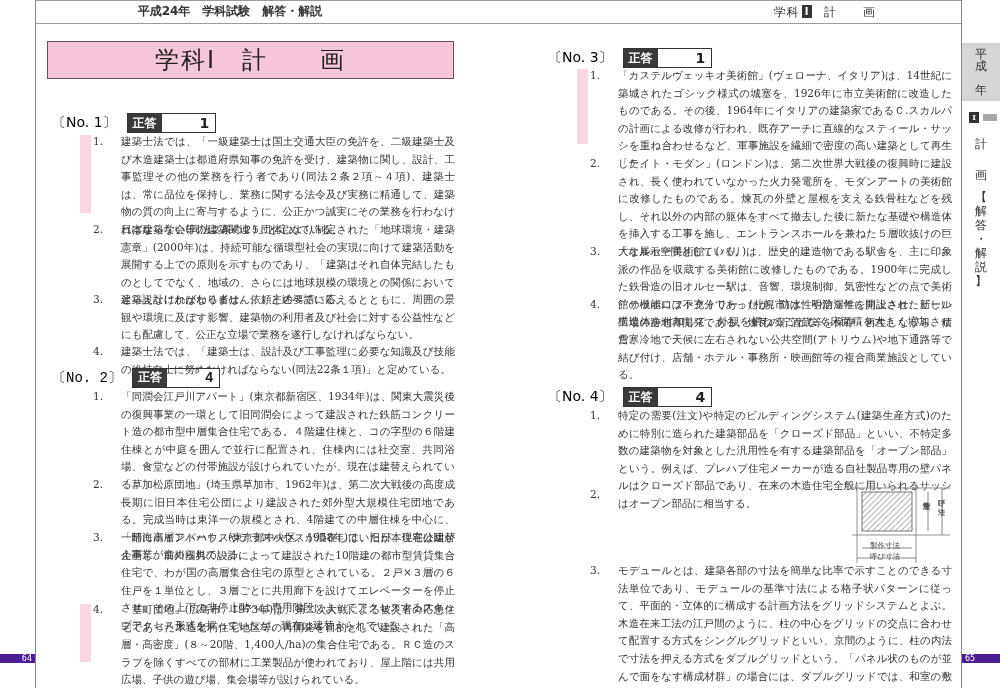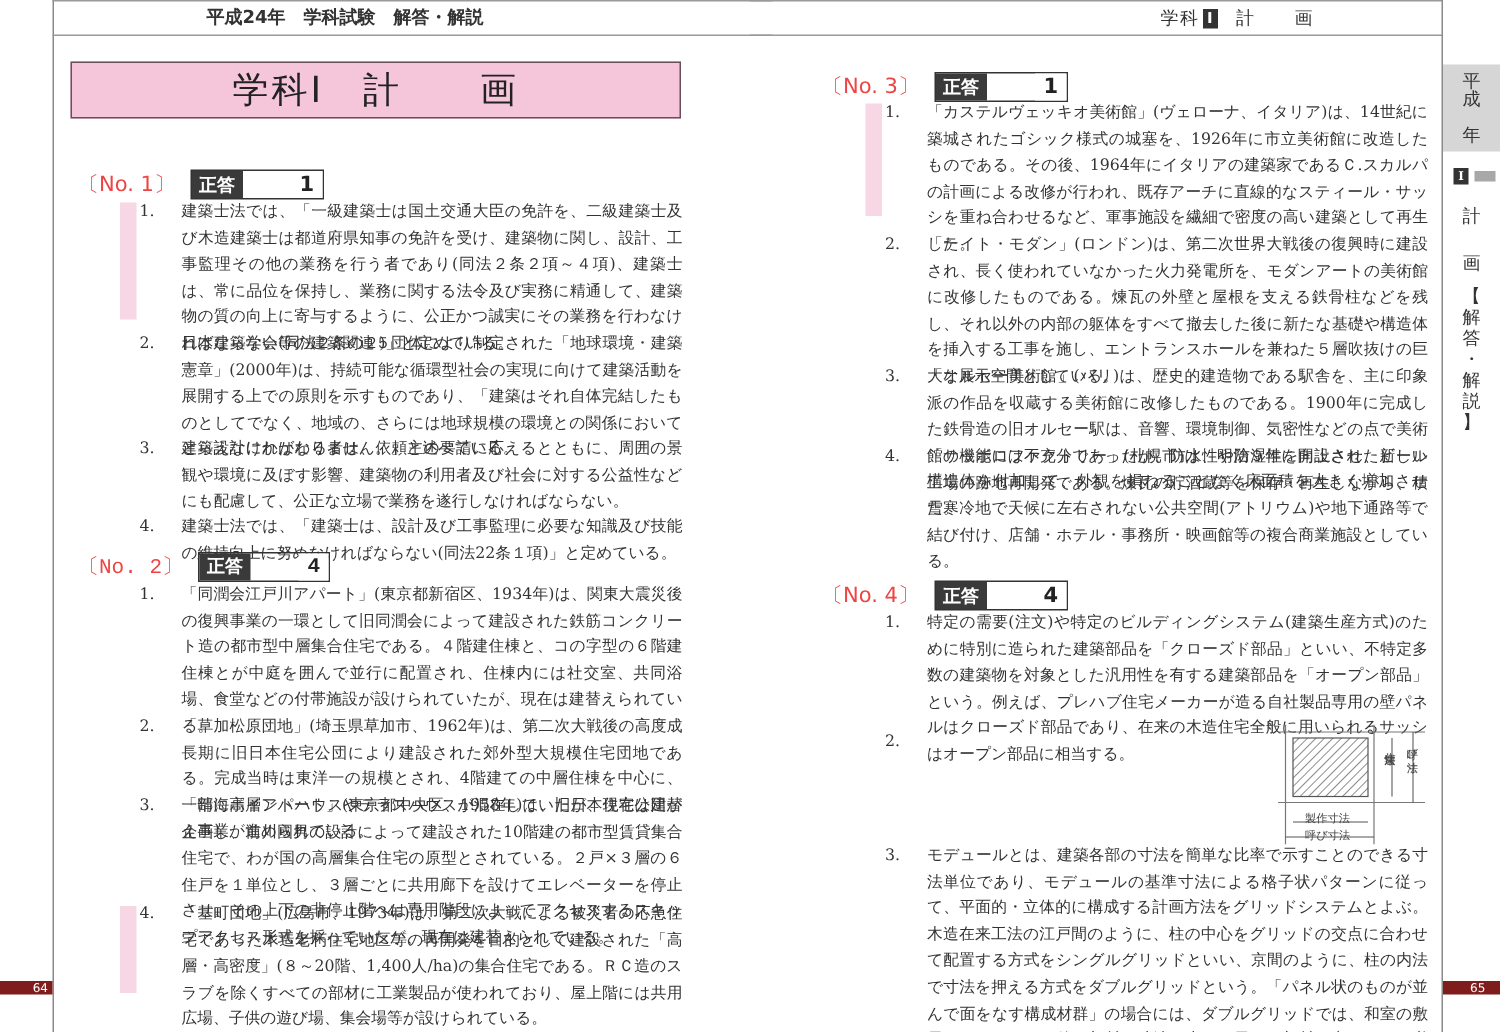--- a/index.html
+++ b/index.html
@@ -24,42 +24,42 @@
   
   .title-banner {
     position: absolute; left: 47px; top: 41px; width: 407px; height: 38px;
     background: #f5c6da; border: 1px solid #6a4e5a; box-sizing: border-box;
     text-align: center; font-size: 24px; line-height: 36px; color: #222;
     font-family: "DejaVu Sans", "Liberation Sans", sans-serif; letter-spacing: 2px;
   }
 
   
   .qhead { position: absolute; display: flex; align-items: center; font-family: "DejaVu Sans", "Liberation Sans", sans-serif; }
-  .qno { font-size: 14px; color: #ef4444; margin-right: 10px; }
+  .qno { font-size: 14px; color: #000000; margin-right: 10px; }
   .ans-box { display: inline-flex; border: 1px solid #333; height: 18px; align-items: stretch; gap: 32px; }
   .ans-label { background: #3a3a3a; color: #fff; font-size: 12px; padding: 0 5px; line-height: 18px; font-weight: bold; }
   .ans-num { background: #fff; color: #222; font-size: 14px; padding: 0 6px; line-height: 18px; font-weight: bold; }
 
   
   .item { position: absolute; font-size: 10.5px; line-height: 17.6px; color: #333; }
   .item .num { position: absolute; left: 0; top: 0; width: 22px; }
   .item .txt { margin-left: 28px; text-align: justify; }
   .pink-bar { position: absolute; background: #f7d7e4; width: 11px; }
 
   
   .side-tab { position: absolute; left: 962px; top: 43px; width: 38px; height: 58px; background: #d6d6d6; }
   .side-tab-text { position: absolute; left: 970px; top: 48px; width: 22px; font-size: 12px; line-height: 12px; text-align: center; color: #333; font-family: "DejaVu Sans", "Liberation Sans", sans-serif; }
   .side-roman { position: absolute; left: 969px; top: 112px; width: 10px; height: 11px; background: #333; color: #fff; font-size: 8px; line-height: 11px; text-align: center; font-weight: bold; }
   .side-gray { position: absolute; left: 983px; top: 114px; width: 14px; height: 7px; background: #a8a8a8; }
   .side-vert { position: absolute; left: 970px; width: 22px; font-size: 12px; line-height: 14px; text-align: center; color: #333; font-family: "DejaVu Sans", "Liberation Sans", sans-serif; }
 
   
-  .pnum { position: absolute; height: 9px; background: #7f1d1d; color: #fff; font-size: 8px; line-height: 9px; font-family: "DejaVu Sans", "Liberation Sans", sans-serif; }
+  .pnum { position: absolute; height: 9px; background: #4c1d95; color: #fff; font-size: 8px; line-height: 9px; font-family: "DejaVu Sans", "Liberation Sans", sans-serif; }
   .pnum-left { left: 0; top: 654px; width: 35px; text-align: right; padding-right: 3px; box-sizing: border-box; }
-  .pnum-right { left: 962px; top: 654px; width: 38px; text-align: left; padding-left: 18px; box-sizing: border-box; }
+  .pnum-right { left: 962px; top: 654px; width: 38px; text-align: left; padding-left: 3px; box-sizing: border-box; }
 
   
   .diagram { position: absolute; left: 852px; top: 483px; width: 100px; height: 80px; }
   .diag-label { position: absolute; font-size: 7.5px; color: #444; font-family: "DejaVu Sans", "Liberation Sans", sans-serif; }
 </style>
 </head>
 <body>
 
 <div>
   <div class="left-frame-v"></div>

